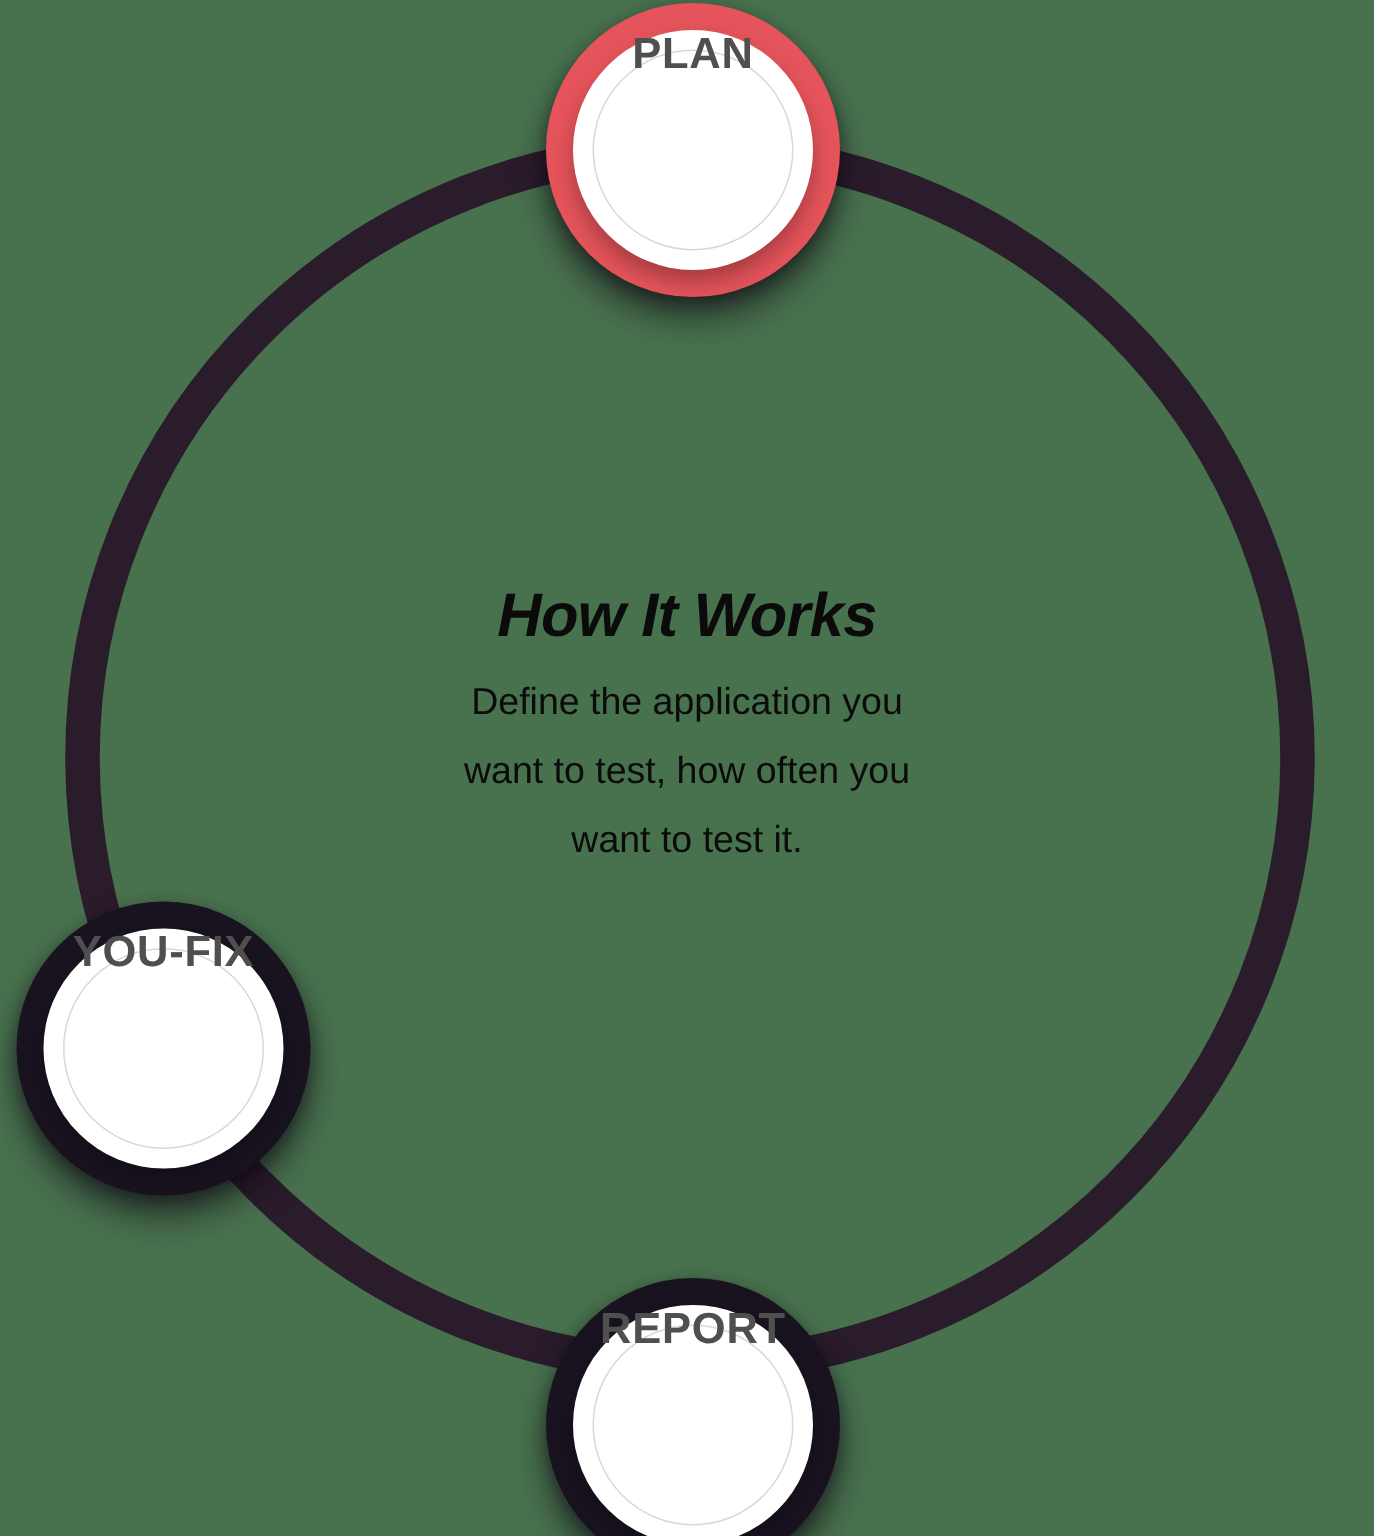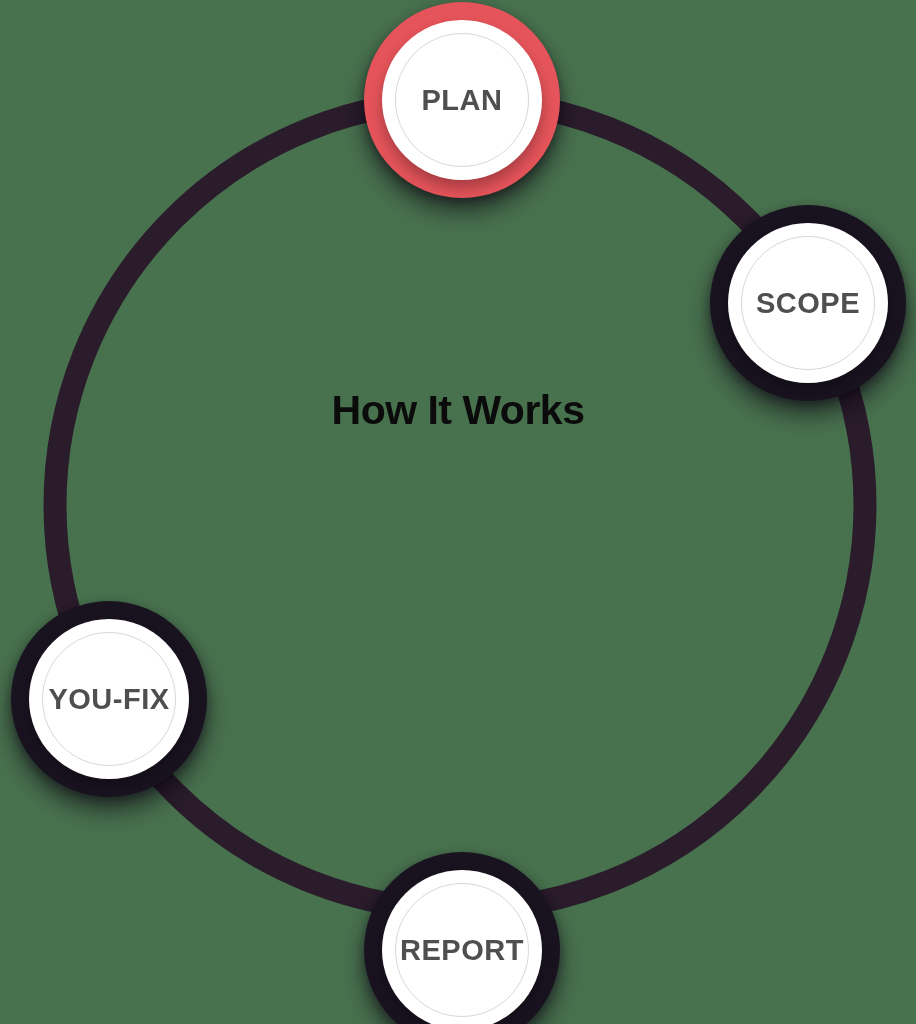--- a/index.html
+++ b/index.html
@@ -39,21 +39,20 @@
   }
   .node--active { background: var(--node-ring-active); }
   .node-inner {
     position: absolute;
     left: 18px; top: 18px;
     width: 160px; height: 160px;
     border-radius: 50%;
     background: #FFFFFF;
     box-shadow: 0 8px 14px rgba(0,0,0,0.28);
     display: flex;
-    align-items: center;
     justify-content: center;
   }
   .node-thin-ring {
     position: absolute;
     left: 13px; top: 13px;
     width: 134px; height: 134px;
     border-radius: 50%;
     border: 1.5px solid var(--inner-circle-border);
     pointer-events: none;
   }
@@ -79,20 +78,21 @@
     transform: translateX(-50%);
     width: 470px;
     text-align: center;
     color: var(--text);
   }
   .center-title {
     font-size: 41px;
     line-height: 48px;
     font-weight: 700;
     letter-spacing: -0.5px;
+    font-style: italic;
   }
   .center-desc {
     margin-top: 11px;
     font-size: 25px;
     line-height: 46px;
     font-weight: 400;
     white-space: pre-line;
   }
 </style>
 </head>
@@ -104,40 +104,37 @@
     <circle cx="460" cy="505" r="405" fill="none" stroke="#2A1C2B" stroke-width="23"></circle>
   </svg>
 
   <div class="node node--active node--plan">
     <div class="node-inner">
       <div class="node-thin-ring"></div>
       <span class="node-label">PLAN</span>
     </div>
   </div>
 
-  <div class="node node--scope">
-    <div class="node-inner">
-      <div class="node-thin-ring"></div>
-      <span class="node-label">SCOPE</span>
-    </div>
-  </div>
 
 
   <div class="node node--report">
     <div class="node-inner">
       <div class="node-thin-ring"></div>
       <span class="node-label">REPORT</span>
     </div>
   </div>
 
   <div class="node node--youfix">
     <div class="node-inner">
       <div class="node-thin-ring"></div>
       <span class="node-label">YOU-FIX</span>
     </div>
   </div>
 
 
   <div class="center-text">
     <div class="center-title">How It Works</div>
+    <div class="center-desc">Define the application you
+want to test, how often you
+want to test it.</div>
   </div>
 
 </div>
 
 </body></html>

